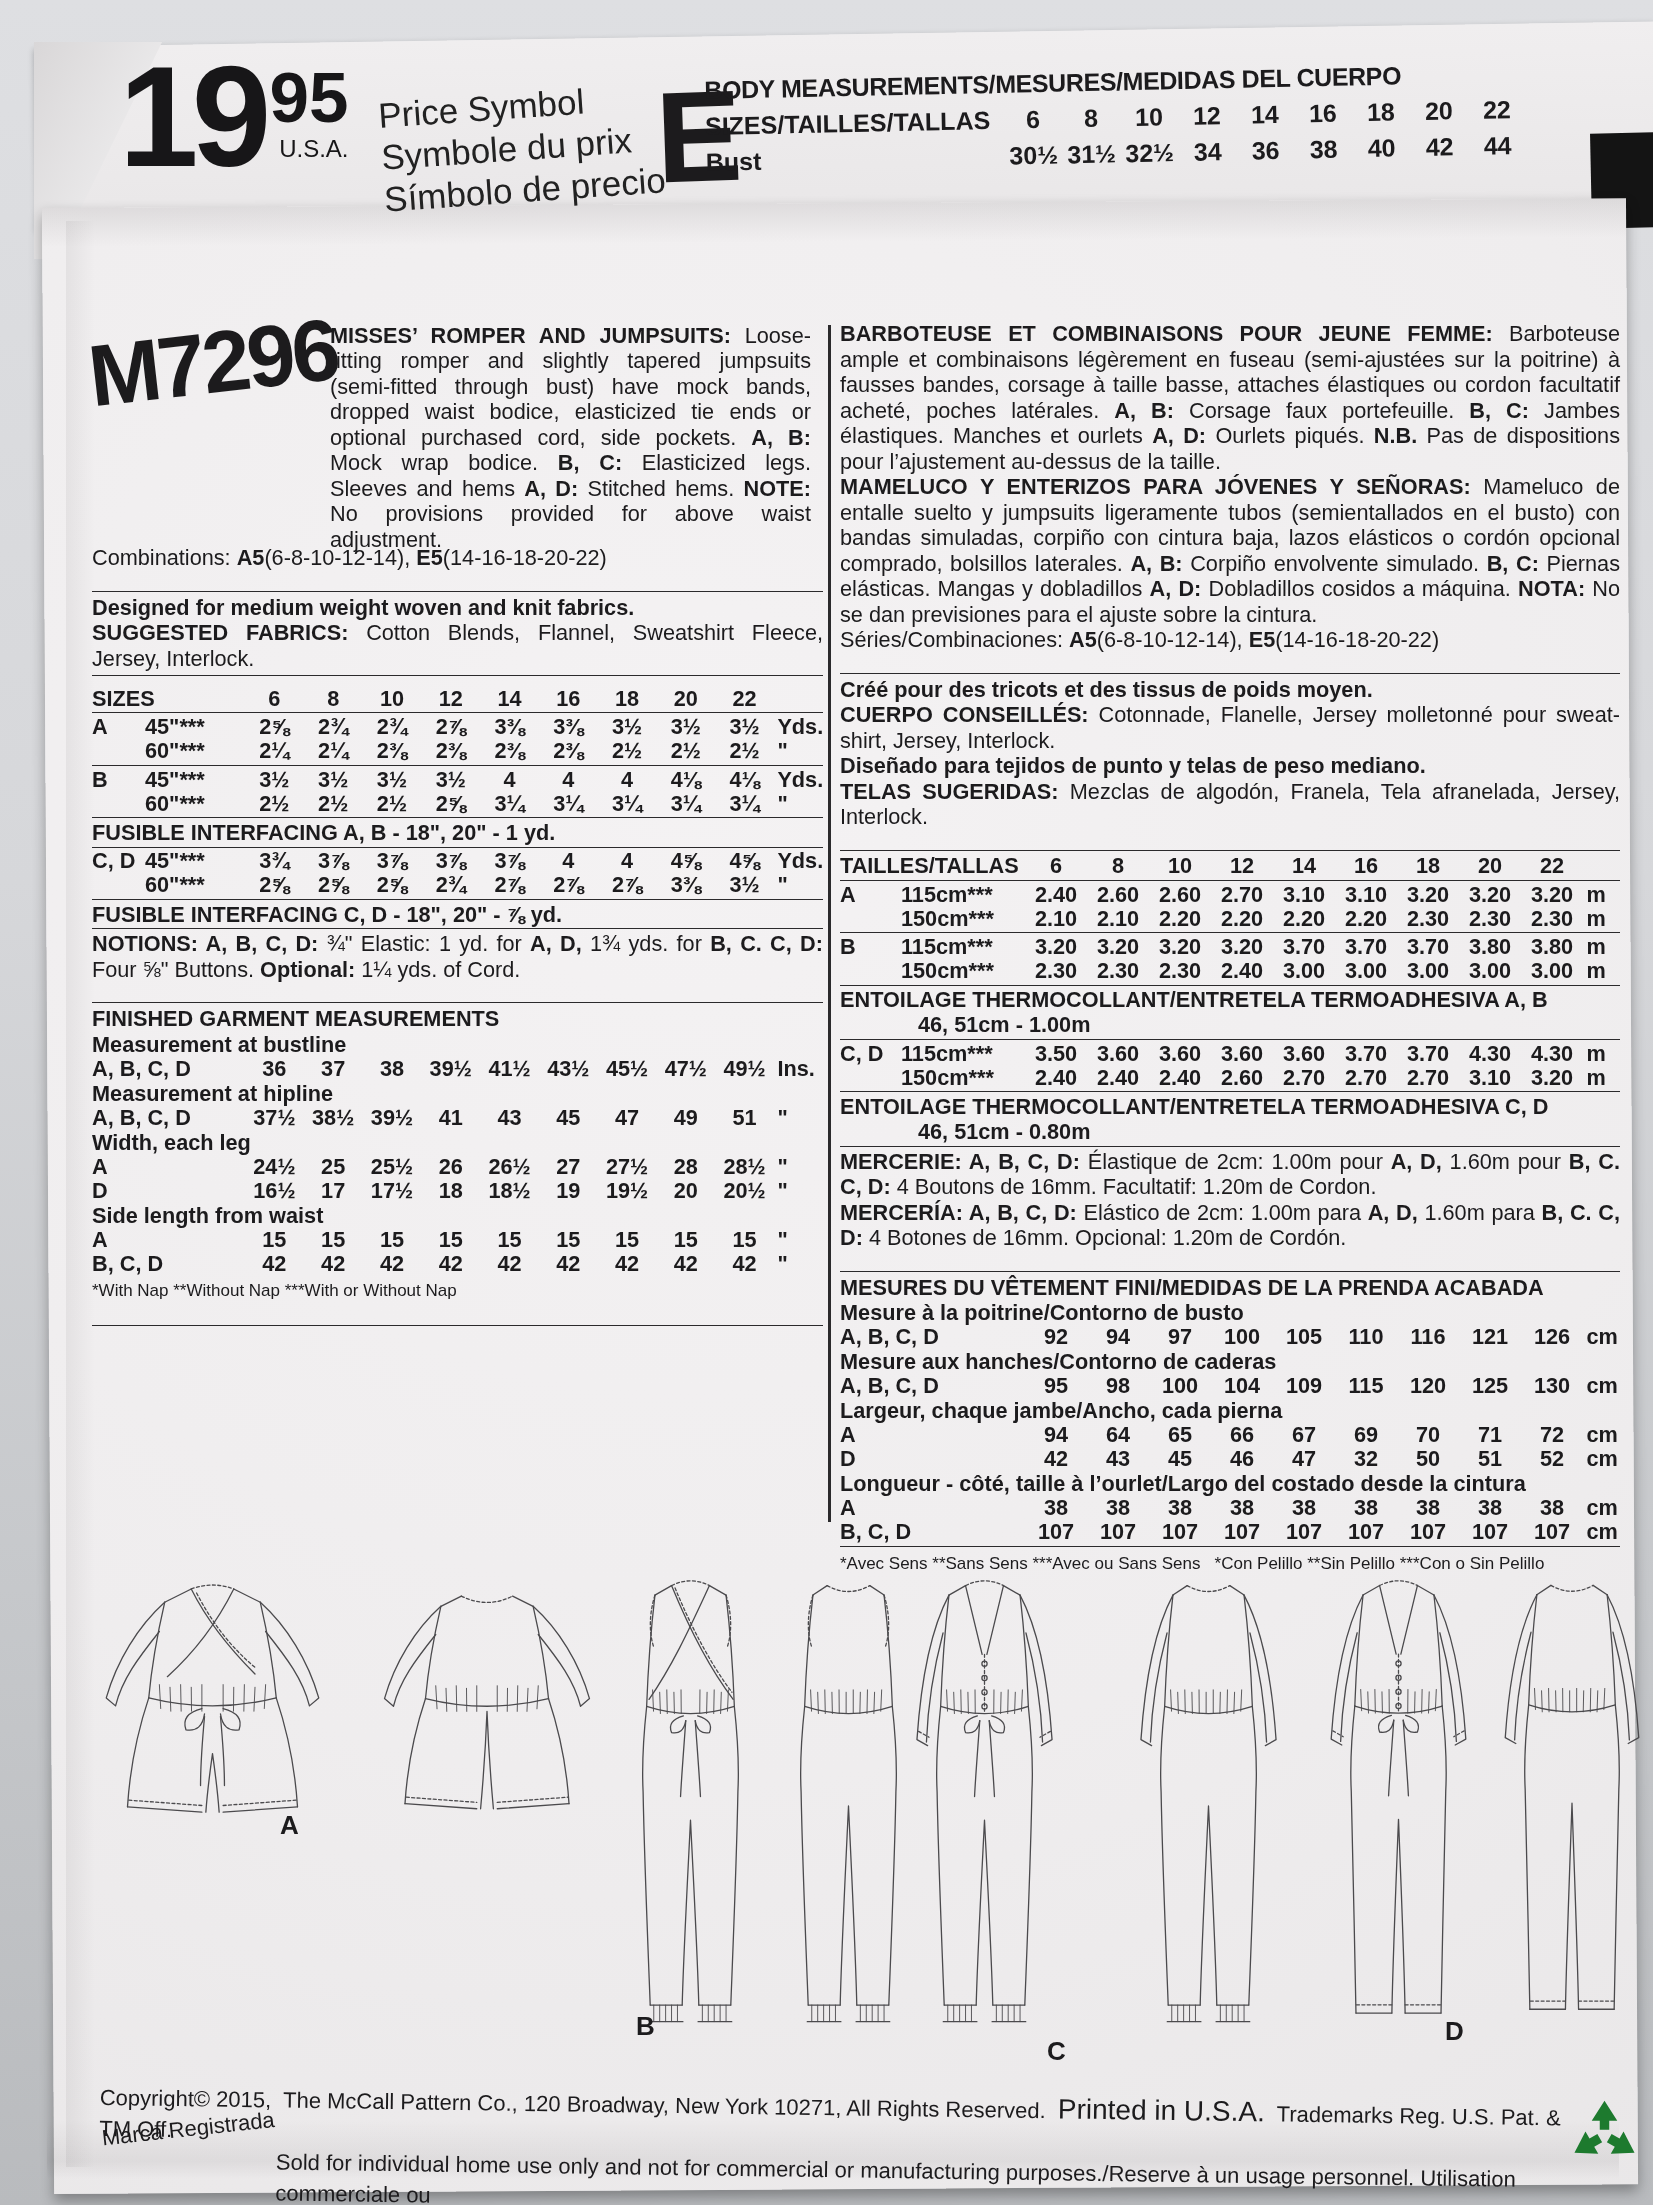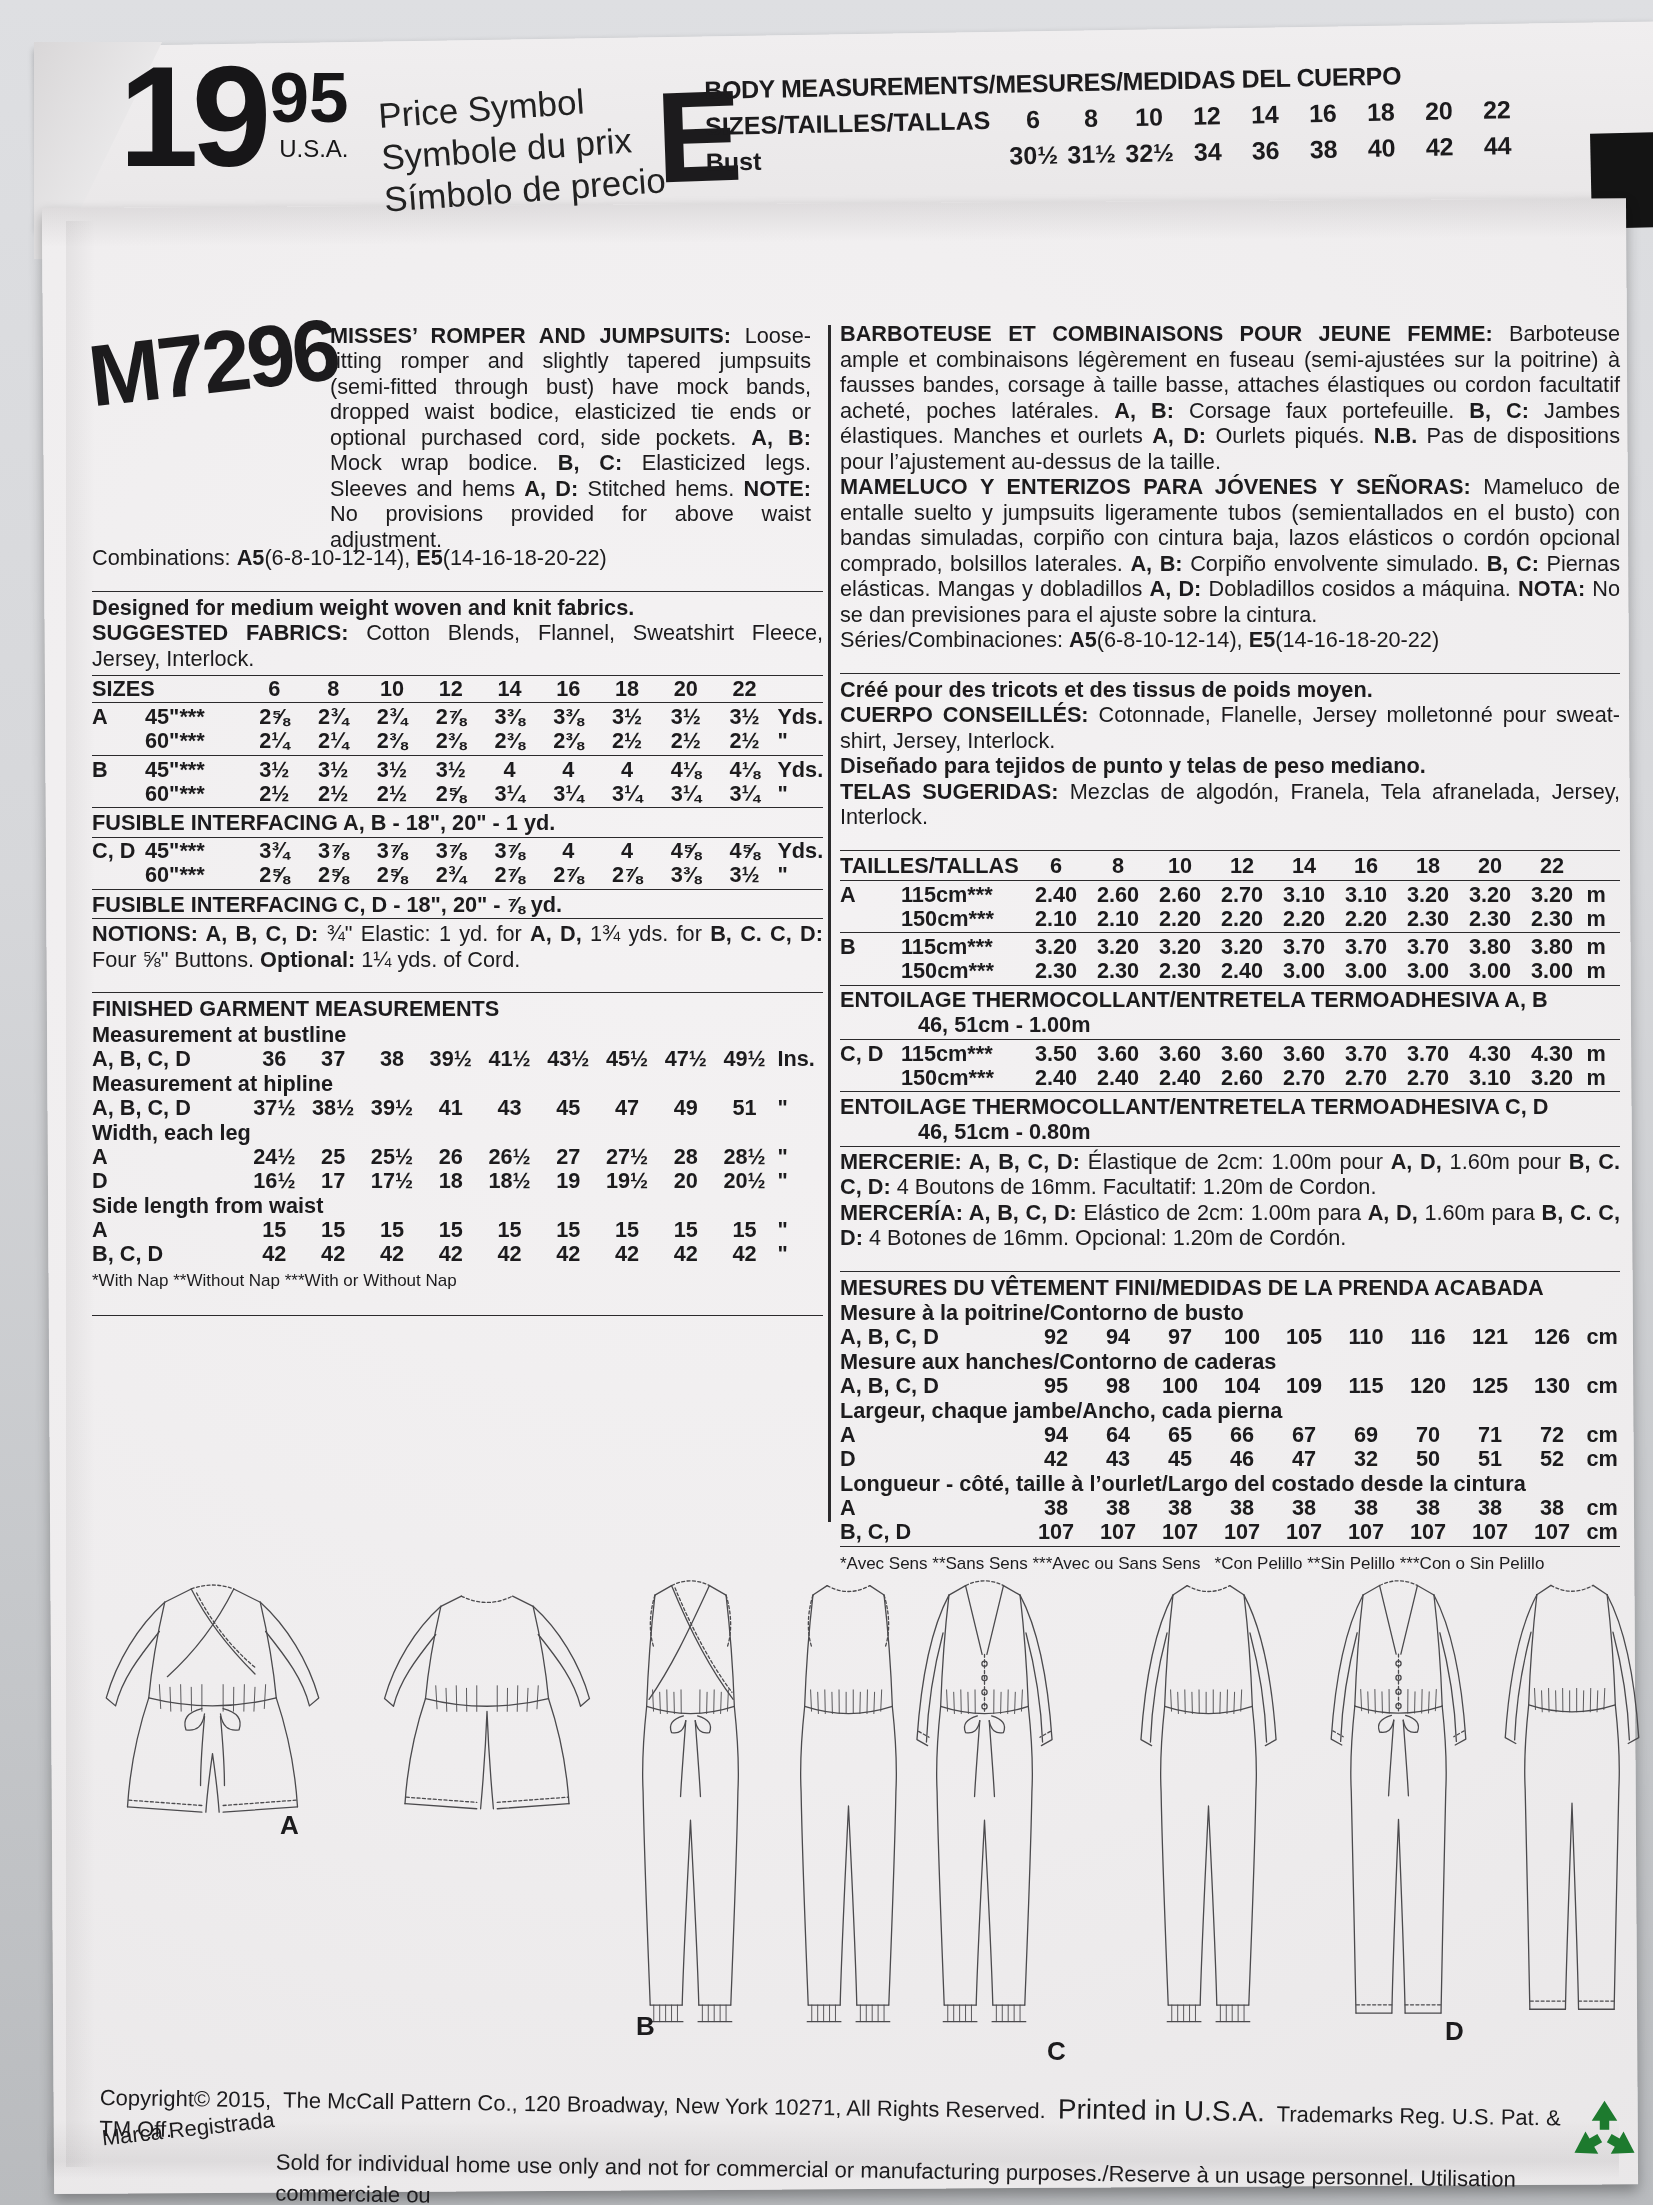--- a/index.html
+++ b/index.html
@@ -42,21 +42,21 @@
   .col-left{left:92px;width:731px}
   .col-right{left:840px;width:780px}
   .divider{left:828px;top:325px;width:2.5px;height:1197px;background:#2b2a2c}
   p{margin:0}
   .b{font-weight:bold}
   .just{text-align:justify}
   .m7296{left:-8.5px;top:12px;font-size:87px;font-weight:bold;letter-spacing:-3.4px;transform:rotate(-6.5deg);transform-origin:left top;line-height:1}
   .desc-en{left:238px;top:1.7px;width:481px}
   .lower-left{left:0;top:224px;width:731px}
   .rule-below{border-bottom:1.7px solid #2b2a2c;padding-bottom:20px;margin-bottom:3.4px}
-  .rule-top{border-top:1.7px solid #2b2a2c;padding-top:1px;margin-top:3.4px}
+  .rule-top{border-top:1.7px solid #2b2a2c;padding-top:11px;margin-top:3.4px}
   .fn{font-size:17px;line-height:29px;white-space:pre-wrap}
   
   .tbl{font-weight:bold}
   .trow{display:grid;align-items:baseline;line-height:24px}
   .tbl-left .trow{grid-template-columns:53px 100px repeat(9,1fr) 49px}
   .tbl-right .trow{grid-template-columns:61px 124px repeat(9,1fr) 37px}
   .tl{text-align:left}
   .span2{grid-column:1/span 2}
   .ts{text-align:left}
   .tv{text-align:center}

